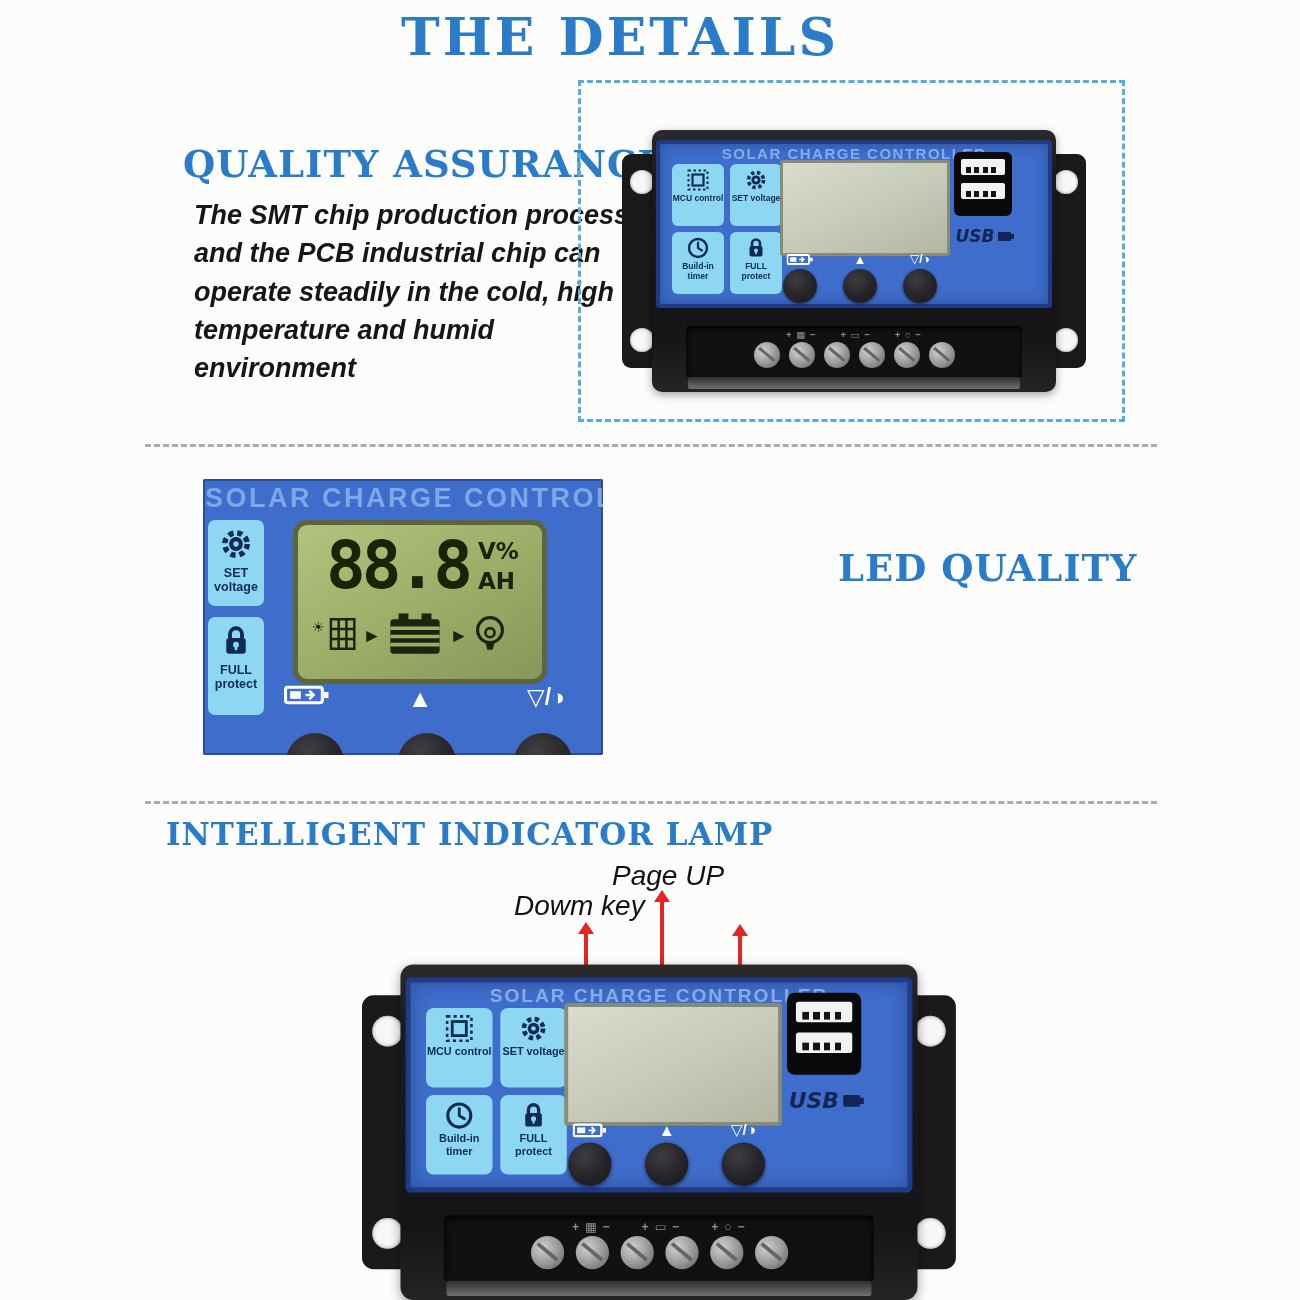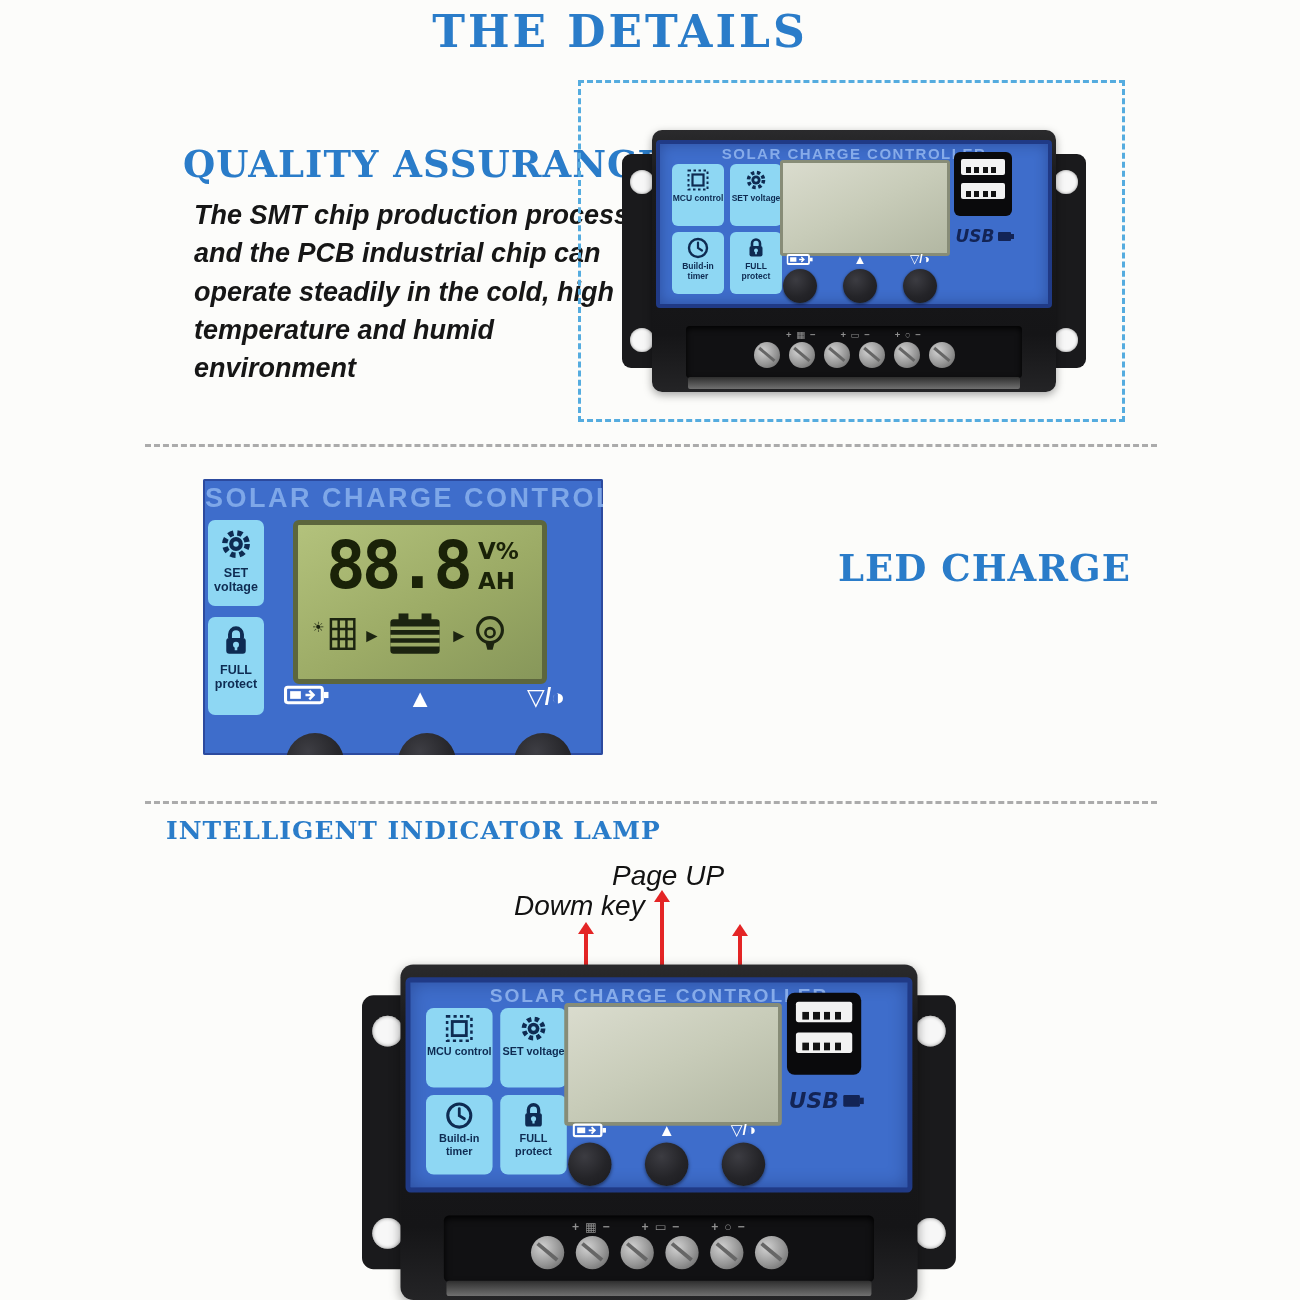--- a/index.html
+++ b/index.html
@@ -2,24 +2,24 @@
 <html><head>
 <meta charset="utf-8">
 <style>
   html,body{margin:0;padding:0;background:#e8e8e8;}
   .page{position:relative;width:1300px;height:1300px;background:#fcfcfa;overflow:hidden;
         font-family:"Liberation Sans","DejaVu Sans",sans-serif;}
 
   
   .h-blue{position:absolute;font-family:"DejaVu Serif",serif;font-weight:bold;color:#2a7cc9;
           letter-spacing:1px;white-space:nowrap;}
-  .page-title{left:0;top:6px;width:1240px;text-align:center;font-size:44px;letter-spacing:3px;}
+  .page-title{left:0;top:6px;width:1240px;text-align:center;font-size:52px;letter-spacing:3px;}
   .h-qa{left:183px;top:142px;font-size:37px;}
   .h-led{left:838px;top:546px;font-size:37px;}
-  .h-lamp{left:166px;top:816px;font-size:25px;}
+  .h-lamp{left:166px;top:816px;font-size:31px;}
   .body-txt{position:absolute;font-weight:bold;font-style:italic;color:#161616;
             font-size:27px;line-height:1.42;margin-left:36px;}
   .qa-body{left:158px;top:196px;width:438px;}
   .led-body{left:622px;top:596px;width:548px;}
   .callout{position:absolute;font-weight:normal;font-style:italic;color:#121212;font-size:28px;white-space:nowrap;}
   .lbl-pageup{left:612px;top:860px;}
   .lbl-menu{left:514px;top:890px;}
   .lbl-pagedown{left:682px;top:892px;}
 
   
@@ -100,21 +100,21 @@
     overflow:hidden;border-radius:2px;box-shadow:inset 0 0 0 2px #2c4a9e;}
   .cu-brand{position:absolute;left:2px;top:4px;white-space:nowrap;font-size:27px;font-weight:bold;
     letter-spacing:2.5px;color:#7ea7e8;}
   .cu-tile{position:absolute;left:5px;width:56px;background:#8ed7f3;border-radius:7px;color:#0e2b52;
     text-align:center;box-sizing:border-box;padding-top:6px;}
   .cu-t1{top:41px;height:86px;} .cu-t2{top:138px;height:98px;}
   .cu-tile svg{width:36px;height:36px;}
   .cu-tlabel{display:block;font-size:12.5px;font-weight:bold;line-height:1.15;}
   .cu-lcd{position:absolute;left:90px;top:41px;width:254px;height:164px;box-sizing:border-box;
     background:linear-gradient(150deg,#b3c27c 0%,#9cab66 55%,#87975a 100%);
-    border:5px solid #5c663d;border-radius:6px;text-decoration:underline;}
+    border:5px solid #5c663d;border-radius:14px;text-decoration:underline;}
   .cu-val{position:absolute;left:28px;top:2px;font-family:"DejaVu Sans Mono",monospace;
     font-weight:bold;font-size:66px;color:#1a2208;letter-spacing:-4px;}
   .cu-units{position:absolute;left:180px;top:12px;color:#1a2208;font-weight:bold;font-size:23px;
     line-height:1.3;font-family:"DejaVu Sans",sans-serif;}
   .cu-flow{position:absolute;left:14px;top:86px;right:6px;display:flex;align-items:center;
     gap:5px;color:#1c2410;}
   .cu-sun{font-size:14px;margin-right:-4px;margin-top:-18px;}
   .cu-arrow{font-size:19px;font-weight:bold;}
   .cu-g{position:absolute;top:205px;color:#fff;font-weight:bold;transform:translateX(-50%);}
   .cu-g1{left:104px;} .cu-g2{left:217px;font-size:25px;} .cu-g3{left:343px;font-size:23px;}
@@ -304,21 +304,21 @@
           <path d="M14 7h5m-2.5-2.8L19.3 7l-2.8 2.8" stroke="#fff" stroke-width="1.6" fill="none"></path>
         </svg>
     </span>
     <span class="cu-g cu-g2">▲</span>
     <span class="cu-g cu-g3">▽/◑</span>
     <span class="cu-btn cu-b1"></span>
     <span class="cu-btn cu-b2"></span>
     <span class="cu-btn cu-b3"></span>
   </div>
 
-  <div class="h-blue h-led">LED CHARGE</div>
+  <div class="h-blue h-led">LED QUALITY</div>
 
   <div class="sep sep2"></div>
 
   <div class="h-blue h-lamp">INTELLIGENT INDICATOR LAMP</div>
   <div class="callout lbl-pageup">Page UP</div>
   <div class="callout lbl-menu">Dowm key</div>
 
   <div class="red-arrow arr1"></div>
   <div class="red-arrow arr2"></div>
   <div class="red-arrow arr3"></div>

